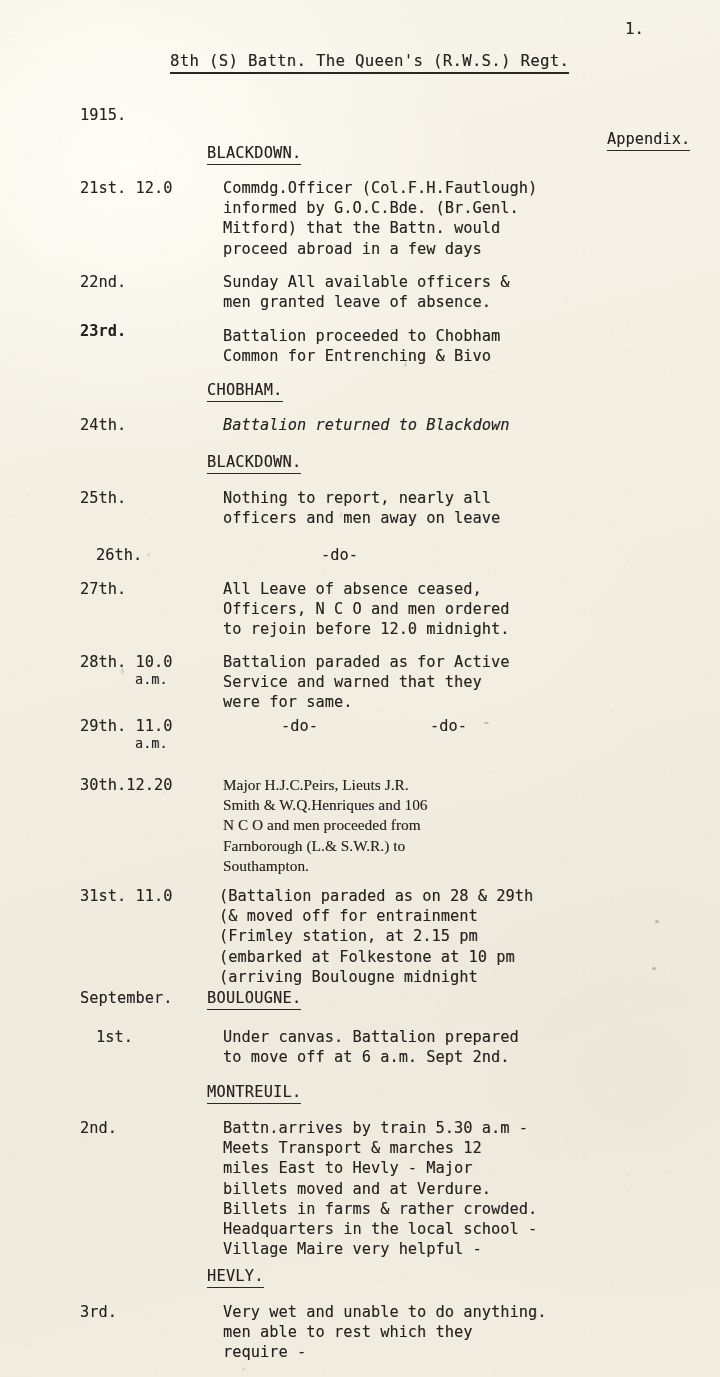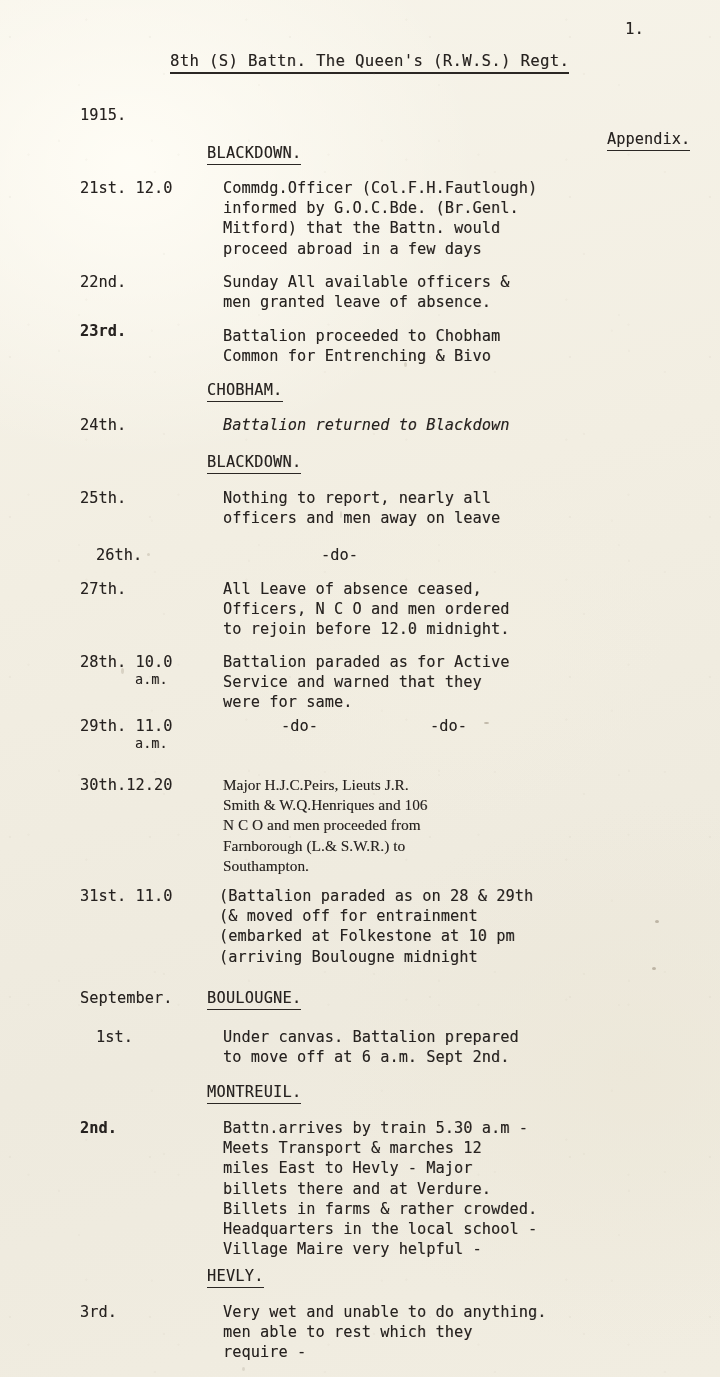--- a/index.html
+++ b/index.html
@@ -108,28 +108,28 @@
       <div class="tx" style="left: 80px; top: 652px;">28th. 10.0</div>
       <div class="tx" style="left: 135px; top: 670px; font-size: 13.4px;">a.m.</div>
       <div class="blk" style="left: 207px; top: 652px;"><div>Battalion paraded as for Active</div><div>Service and warned that they</div><div>were for same.</div></div>
       <div class="tx" style="left: 80px; top: 716px;">29th. 11.0</div>
       <div class="tx" style="left: 135px; top: 734px; font-size: 13.4px;">a.m.</div>
       <div class="blk" style="left: 265px; top: 716px;"><div>-do-</div></div>
       <div class="tx" style="left: 430px; top: 716px;">-do-</div>
       <div class="tx" style="left: 80px; top: 775px;">30th.12.20</div>
       <div class="blk" style="left: 207px; top: 775px; font-family: Liberation Serif, serif;"><div>Major H.J.C.Peirs, Lieuts J.R.</div><div>Smith &amp; W.Q.Henriques and 106</div><div>N C O and men proceeded from</div><div>Farnborough (L.&amp; S.W.R.) to</div><div>Southampton.</div></div>
       <div class="tx" style="left: 80px; top: 886px;">31st. 11.0</div>
-      <div class="blk" style="left: 203px; top: 886px;"><div>(Battalion paraded as on 28 &amp; 29th</div><div>(&amp; moved off for entrainment</div><div>(embarked at Folkestone at 10 pm</div><div>(arriving Boulougne midnight</div></div>
+      <div class="blk" style="left: 203px; top: 886px;"><div>(Battalion paraded as on 28 &amp; 29th</div><div>(&amp; moved off for entrainment</div><div>(Frimley station, at 2.15 pm</div><div>(embarked at Folkestone at 10 pm</div><div>(arriving Boulougne midnight</div></div>
       <div class="tx" style="left: 80px; top: 988px;">September.</div>
       <div class="tx place" style="left: 207px; top: 988px;"><span class="ul">BOULOUGNE.</span></div>
       <div class="tx" style="left: 96px; top: 1027px;">1st.</div>
       <div class="blk" style="left: 207px; top: 1027px;"><div>Under canvas. Battalion prepared</div><div>to move off at 6 a.m. Sept 2nd.</div></div>
       <div class="tx place" style="left: 207px; top: 1082px;"><span class="ul">MONTREUIL.</span></div>
-      <div class="tx" style="left: 80px; top: 1118px; font-weight: bold;">2nd.</div>
-      <div class="blk" style="left: 207px; top: 1118px;"><div>Battn.arrives by train 5.30 a.m -</div><div>Meets Transport &amp; marches 12</div><div>miles East to Hevly - Major</div><div>billets there and at Verdure.</div><div>Billets in farms &amp; rather crowded.</div><div>Headquarters in the local school -</div><div>Village Maire very helpful -</div></div>
+      <div class="tx" style="left: 80px; top: 1118px;">2nd.</div>
+      <div class="blk" style="left: 207px; top: 1118px;"><div>Battn.arrives by train 5.30 a.m -</div><div>Meets Transport &amp; marches 12</div><div>miles East to Hevly - Major</div><div>billets moved and at Verdure.</div><div>Billets in farms &amp; rather crowded.</div><div>Headquarters in the local school -</div><div>Village Maire very helpful -</div></div>
       <div class="tx place" style="left: 207px; top: 1266px;"><span class="ul">HEVLY.</span></div>
       <div class="tx" style="left: 80px; top: 1302px;">3rd.</div>
       <div class="blk" style="left: 207px; top: 1302px;"><div>Very wet and unable to do anything.</div><div>men able to rest which they</div><div>require -</div></div>
     </div>
 
   <div id="grain"></div>
   <div class="speck" style="left:655px;top:920px;width:4px;height:3px;"></div>
   <div class="speck" style="left:652px;top:967px;width:4px;height:3px;"></div>
   <div class="speck" style="left:484px;top:722px;width:5px;height:2px;"></div>
   <div class="speck" style="left:121px;top:668px;width:3px;height:6px;opacity:.5;"></div>

